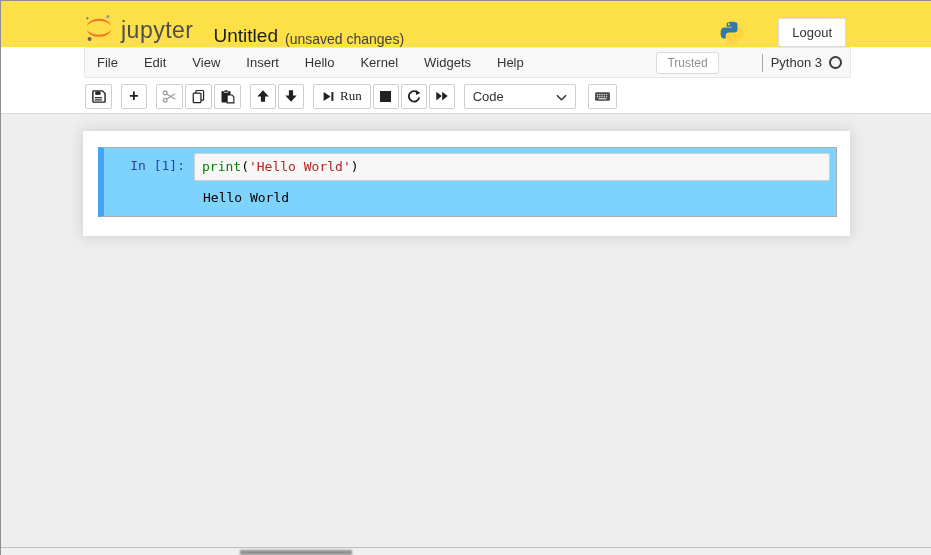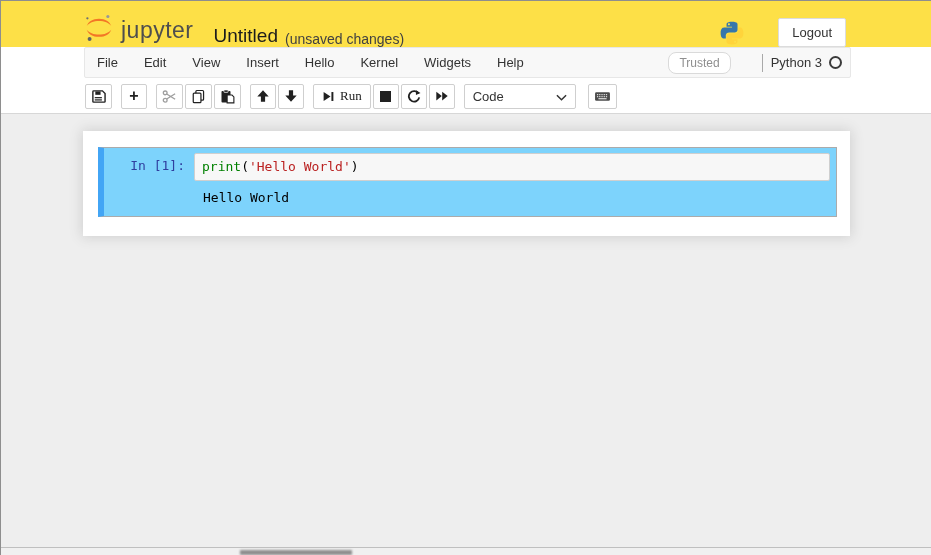--- a/index.html
+++ b/index.html
@@ -39,22 +39,22 @@
     position:absolute; left:83px; top:0; width:767px; height:31px;
     background:#f8f8f8; border:1px solid #e7e7e7; border-radius:2px;
     display:flex; align-items:center;
   }
   .menu-item {
     font-size:13px; color:#333; padding:7px 13px; cursor:pointer; white-space:nowrap;
   }
   .menu-item:first-child { padding-left:12px; }
   .menubar-right { margin-left:auto; display:flex; align-items:center; padding-right:6px; }
   .trusted {
-    background:#fff; border:1px solid #dadada; border-radius:8px;
-    color:#8f8f8f; font-size:12px; padding:3px 10px; margin-right:31px; cursor:default;
+    background:#fff; border:1px solid #dadada; border-radius:3px;
+    color:#8f8f8f; font-size:12px; padding:3px 10px; margin-right:43px; cursor:default;
   }
   .kernel-divider { width:1px; height:18px; background:#a9a9a9; margin-right:8px; }
   .kernel-name { font-size:13px; color:#333; margin-right:7px; }
   .kernel-indicator {
     width:13px; height:13px; border:2px solid #3a3a3a; border-radius:50%;
     background:transparent; margin-right:2px;
   }
 
   
   .toolbar {

